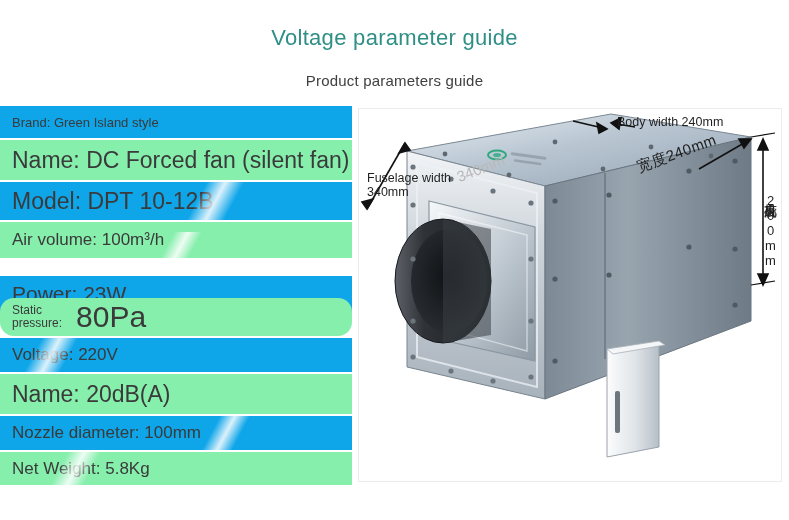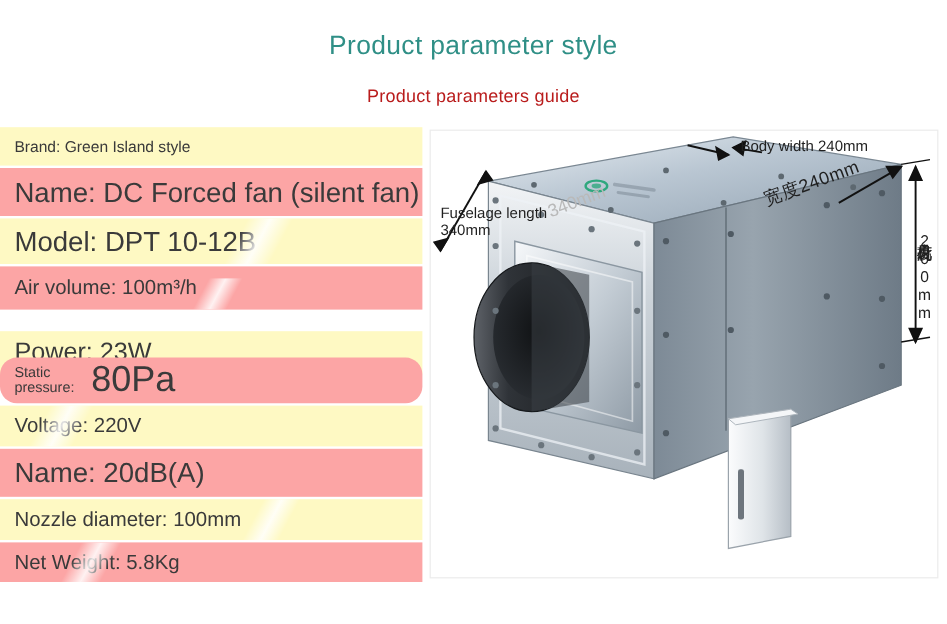--- a/index.html
+++ b/index.html
@@ -32,45 +32,45 @@
     letter-spacing: .3px;
     color: #2f8f86;
   }
   .subtitle {
     position: absolute;
     left: 0; top: 72px;
     width: 789px;
     text-align: center;
     font-size: 15px;
     letter-spacing: .2px;
-    color: #b91c1c;
+    color: #404040;
   }
 
   
   .spec-panel {
     position: absolute;
     left: 0; top: 106px;
     width: 352px;
     height: 379px;
     background: #ffffff;
   }
   .spec-row {
     position: absolute;
     left: 0;
     width: 352px;
-    background: #fef9c3;
+    background: #0ea5e9;
     color: #3a3a3a;
     box-sizing: border-box;
     padding-left: 12px;
     display: flex;
     align-items: center;
     overflow: hidden;
     white-space: nowrap;
   }
-  .spec-row.alt { background: #fca5a5; }
+  .spec-row.alt { background: #86efac; }
   .spec-row .sm { font-size: 13px; }
   .spec-row .md { font-size: 17px; }
   .spec-row .lg { font-size: 21px; }
   .spec-row .xl { font-size: 23px; }
 
   
   .sp-label {
     font-size: 12px;
     line-height: 13px;
     color: #3a3a3a;
@@ -126,21 +126,21 @@
     text-orientation: upright;
     font-size: 13px;
     letter-spacing: 0px;
     color: #1f1f1f;
   }
 </style>
 </head>
 <body>
 
 <div class="header">
-  <div class="title">Product parameter style</div>
+  <div class="title">Voltage parameter guide</div>
   <div class="subtitle">Product parameters guide</div>
 </div>
 
 <div class="spec-panel">
 
   <div class="spec-row" style="top:0px;height:32px;">
     <span class="sm">Brand: Green Island style</span>
   </div>
 
   <div class="spec-row alt" style="top:34px;height:40px;">
@@ -312,19 +312,19 @@
       <polygon points="404,176 399,165 409,165"></polygon>
       <line x1="392" y1="28" x2="416" y2="24" stroke-width="1.2"></line>
       <line x1="392" y1="176" x2="416" y2="172" stroke-width="1.2"></line>
     </g>
   </svg>
 
   <div class="dim-label" style="left:258px;top:6px;">Body width 240mm</div>
 
   <div class="dim-label dim-rot-right" style="left:276px;top:52px;">宽度240mm</div>
 
-  <div class="dim-label" style="left:8px;top:62px;">Fuselage length
+  <div class="dim-label" style="left:8px;top:62px;">Fuselage width
 340mm</div>
 
   <div class="dim-label dim-rot-left" style="left:96px;top:62px;">340mm</div>
 
   <div class="dim-label dim-vertical" style="left:404px;top:84px;">机身高度200mm</div>
 </div>
 
 </body></html>

